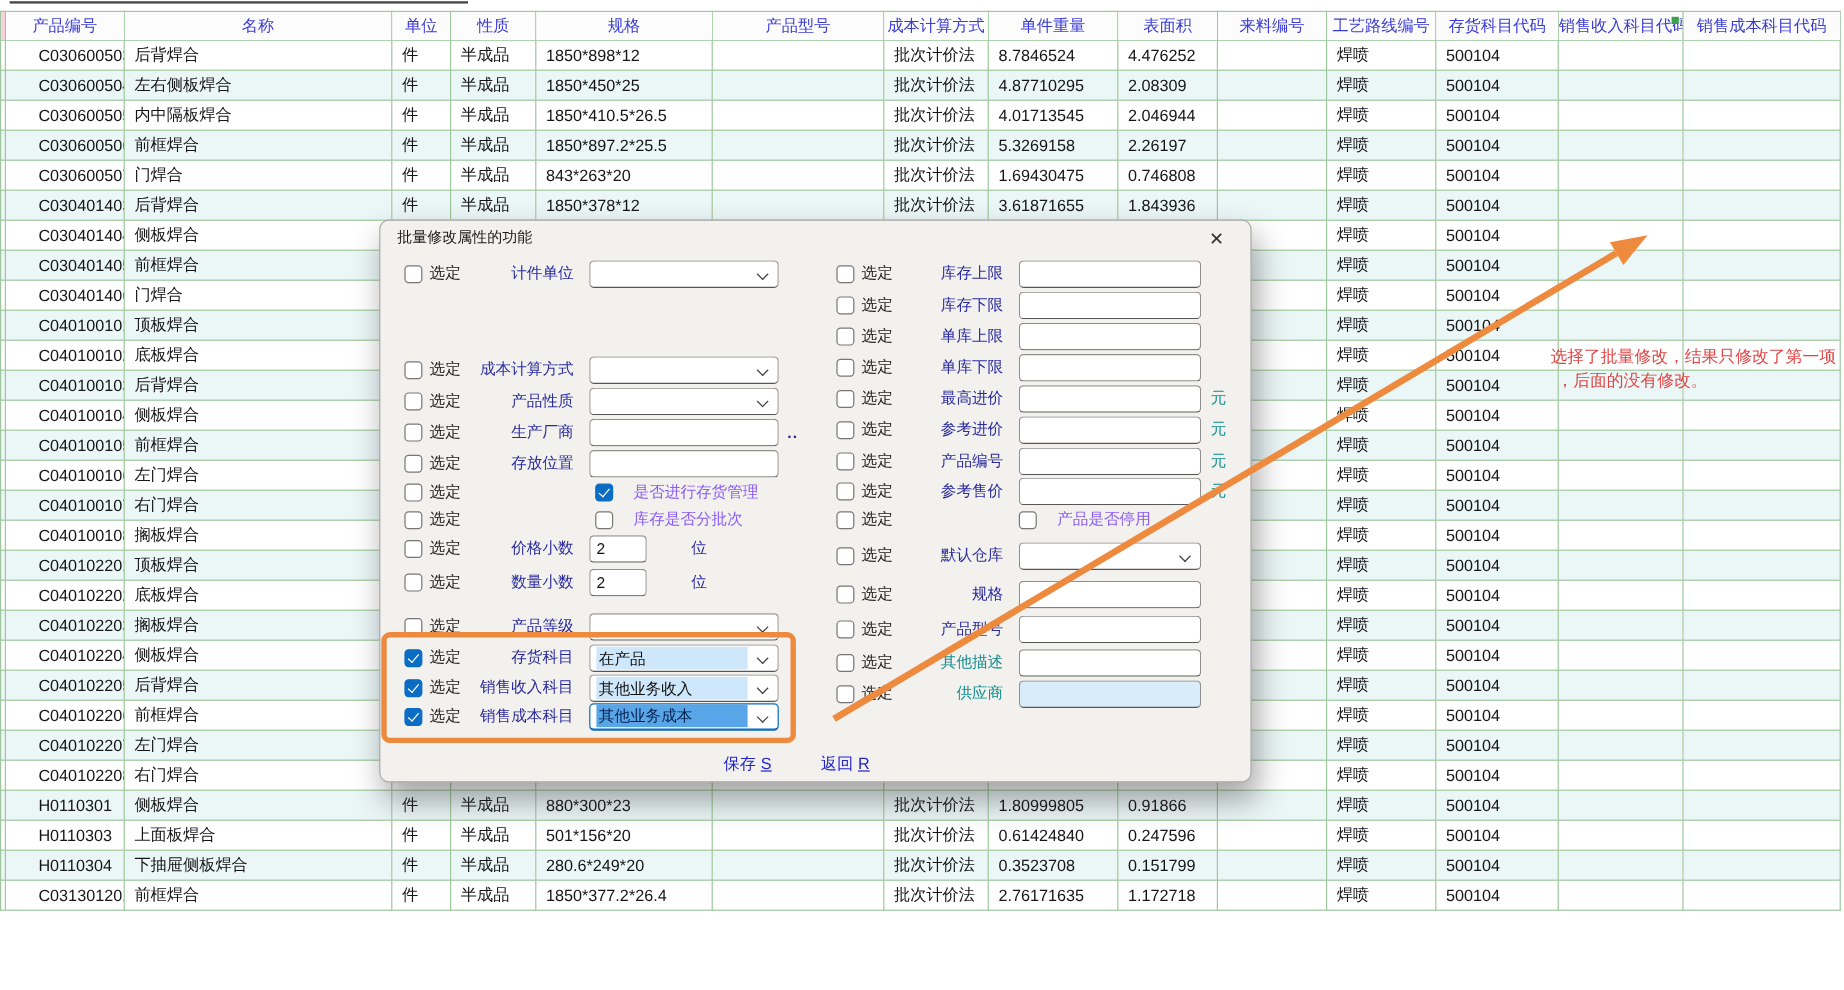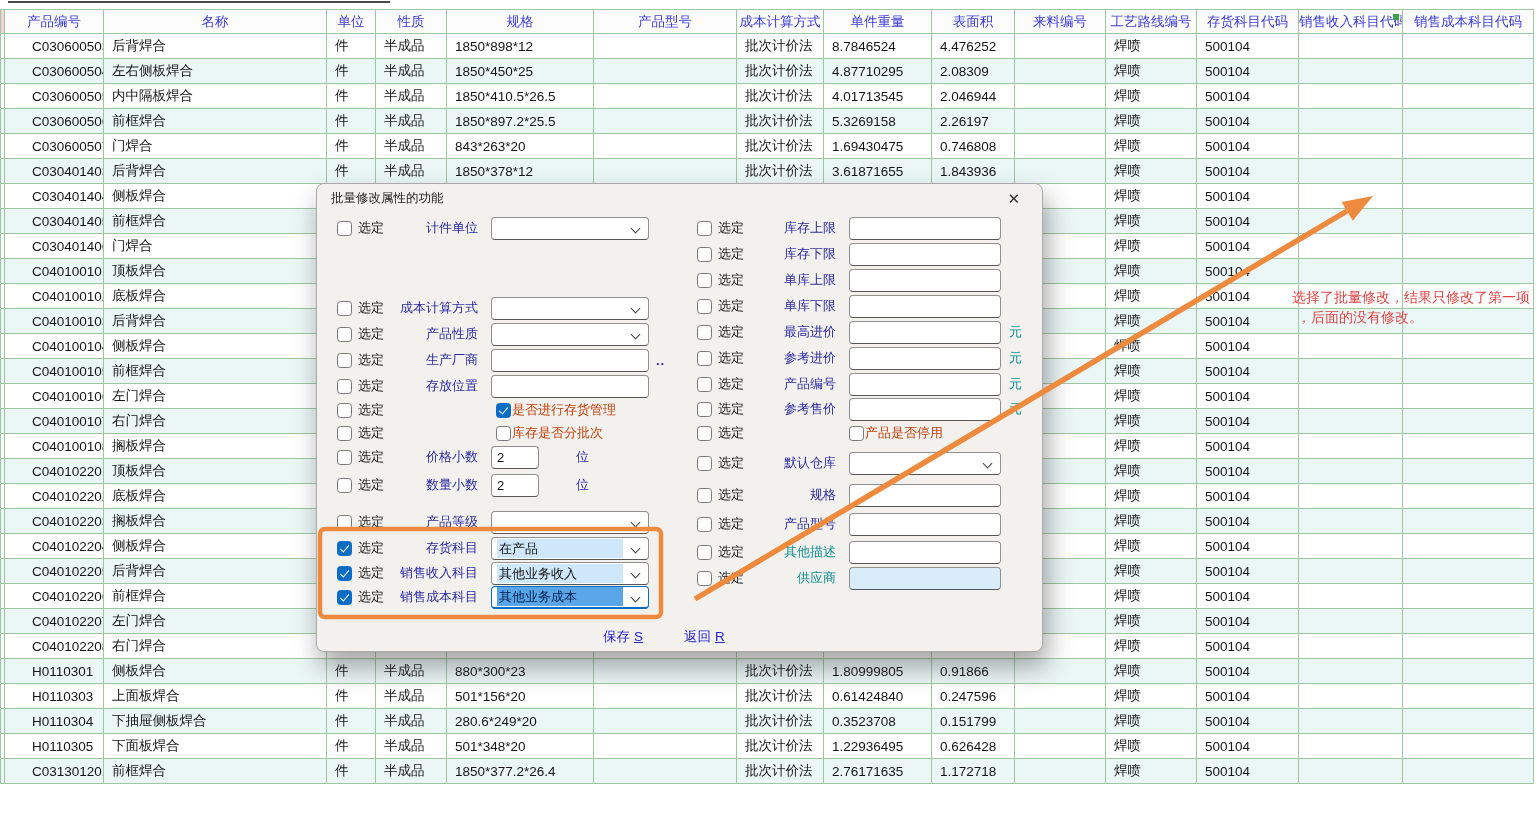--- a/index.html
+++ b/index.html
@@ -43,21 +43,21 @@
   .flabel.teal, .unit-teal { color:#0f8f8f; }
   .ctrl { position:relative; width:158px; height:23px; background:#fff; border:1px solid #8f8f8f; border-bottom-color:#565656;
     border-radius:4px; display:flex; align-items:center; padding:0 5px; }
   .rrow .ctrl { width:152px; }
   .chev { position:absolute; right:9px; top:7px; width:7px; height:7px; border-right:1.5px solid #424242; border-bottom:1.5px solid #424242; transform:rotate(45deg); }
   .inp-sm { width:48px; height:23px; background:#fff; border:1px solid #8f8f8f; border-bottom-color:#565656; border-radius:4px; padding:0 5px; display:flex; align-items:center; }
   .suffix { margin-left:37px; color:#2b2b9e; }
   .yuan { margin-left:8px; }
   .dots { margin-left:7px; color:#26269a; font-weight:700; letter-spacing:1px; }
   .spacer-l { width:104px; } .spacer-r { width:97px; }
-  .icb-label { margin-left:1px; color:#c2410c; }
+  .icb-label { margin-left:17px; color:#8b5cf6; }
   .selhl { flex:1; margin-right:20px; height:19px; line-height:19px; background:#cfe7fa; color:#111; padding:0 2px; }
   .ctrl.focused { border:1px solid #0b6cc4; border-bottom:2px solid #0b6cc4; }
   .ctrl.focused .selhl { background:#58a6e8; color:#04204e; }
   .combo-blue { background:#d9ecf9; padding:0; }
   .dbtn { position:absolute; top:444px; color:#2424c8; font-size:13.5px; cursor:pointer; }
   .dbtn u { margin-left:4px; }
 
   
   #overlay { position:absolute; left:0; top:0; z-index:20; pointer-events:none; }
   .rednote { position:absolute; color:#e04545; font-size:14px; line-height:17px; white-space:nowrap; z-index:20; }
@@ -606,37 +606,20 @@
           <td>批次计价法</td>
           <td>0.3523708</td>
           <td>0.151799</td>
           <td></td>
           <td>焊喷</td>
           <td>500104</td>
           <td></td>
           <td class="c-sc"></td>
         </tr>
 
-        <tr>
-          <td class="ind"></td>
-          <td class="c-code">H0110305</td>
-          <td>下面板焊合</td>
-          <td>件</td>
-          <td>半成品</td>
-          <td>501*348*20</td>
-          <td></td>
-          <td>批次计价法</td>
-          <td>1.22936495</td>
-          <td>0.626428</td>
-          <td></td>
-          <td>焊喷</td>
-          <td>500104</td>
-          <td></td>
-          <td class="c-sc"></td>
-        </tr>
 
 
         <tr>
           <td class="ind"></td>
           <td class="c-code">C031301201</td>
           <td>前框焊合</td>
           <td>件</td>
           <td>半成品</td>
           <td>1850*377.2*26.4</td>
           <td></td>

